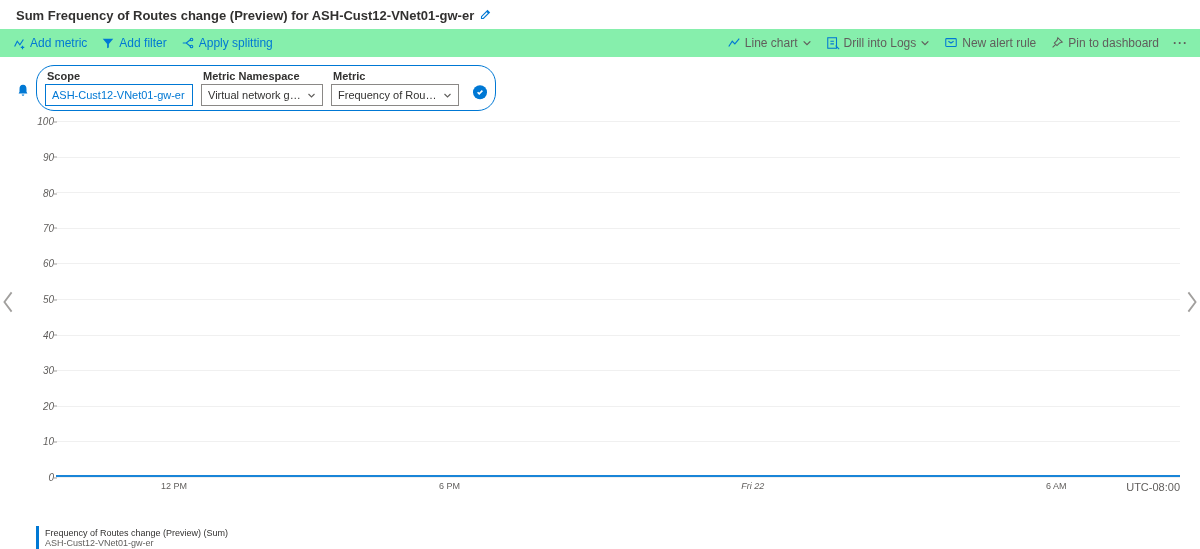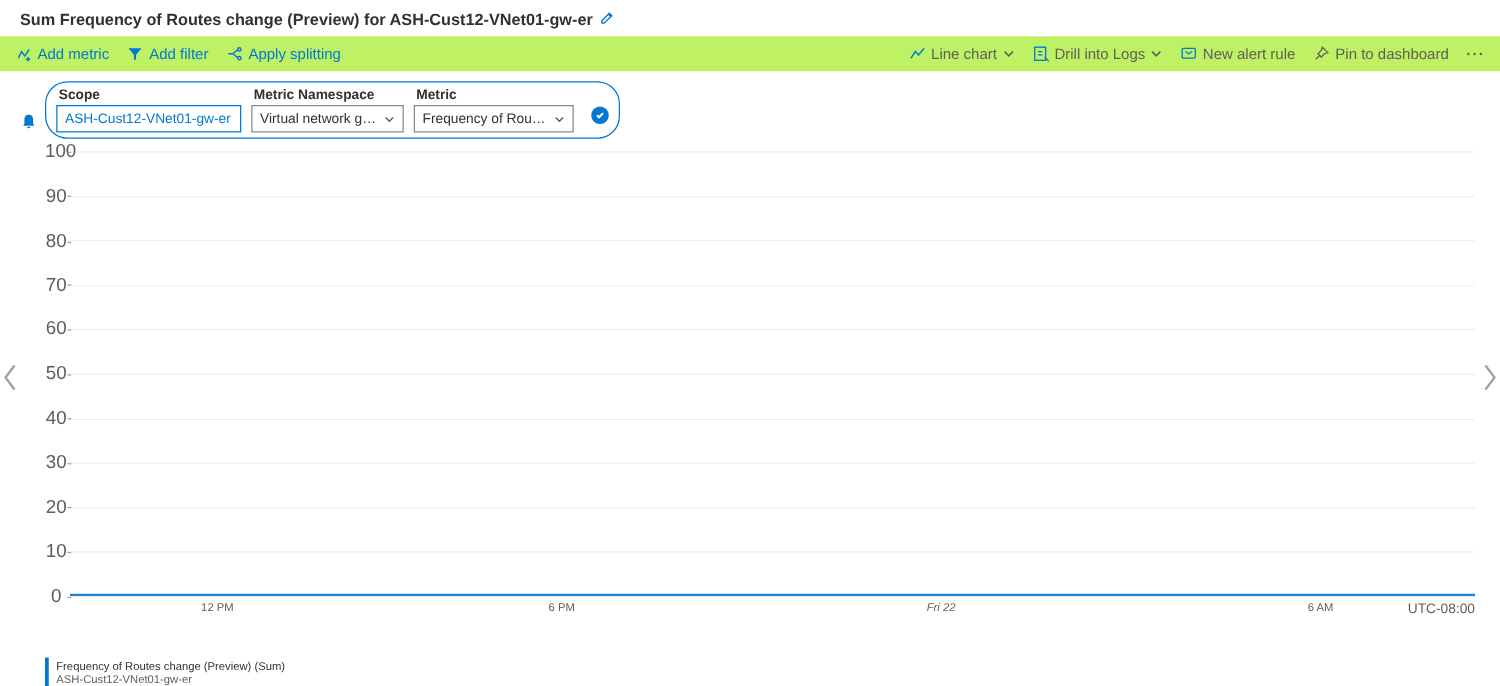--- a/index.html
+++ b/index.html
@@ -22,21 +22,21 @@
     .header .title {
       font-size: 13px;
       font-weight: 600;
       color: #323130;
     }
     .edit-icon-svg { width: 12px; height: 12px; fill: none; stroke: #0078d4; stroke-width: 1.5; }
     .toolbar {
       display: flex;
       align-items: center;
       justify-content: space-between;
-      background: #bef264;
+      background: #86efac;
       padding: 4px 12px;
       height: 28px;
       gap: 24px;
     }
     .toolbar-left, .toolbar-right {
       display: flex;
       align-items: center;
       gap: 14px;
     }
     .tb-item {
@@ -46,21 +46,21 @@
       color: #605e5c;
       cursor: pointer;
       font-size: 12px;
     }
     .tb-item.blue { color: #0078d4; }
     .tb-icon { width: 14px; height: 14px; display: inline-flex; align-items: center; justify-content: center; }
     .tb-icon svg { width: 14px; height: 14px; }
     .chev-down { width: 10px; height: 10px; stroke: #605e5c; }
     .selector-row {
       display: flex;
-      align-items: center;
+      align-items: flex-start;
       padding: 8px 16px 4px 16px;
       gap: 0;
       position: relative;
     }
     .bell-icon {
       color: #0078d4;
       margin-right: 6px;
       margin-top: 18px;
       width: 14px; height: 14px;
     }
@@ -131,22 +131,22 @@
       height: 370px;
     }
     .chart-body {
       position: absolute;
       left: 20px; right: 0; top: 0; height: 356px;
     }
     .grid-line-h {
       position: absolute; left: 0; right: 0; height: 1px; background: #f0f0f0;
     }
     .y-tick {
-      position: absolute; left: -20px; width: 18px; text-align: center;
-      font-size: 15px; color: #605e5c; transform: translateY(-50%);
+      position: absolute; left: -20px; width: 18px; text-align: right;
+      font-size: 10px; color: #605e5c; transform: translateY(-50%); font-style: italic;
     }
     .y-tick::after {
       content: ''; position: absolute; right: -3px; top: 50%; width: 3px; height: 1px; background: #a19f9d;
     }
     .x-labels {
       position: absolute; left: 20px; right: 0; top: 360px; height: 14px;
     }
     .x-tick {
       position: absolute; font-size: 9px; color: #605e5c; transform: translateX(-50%);
     }

